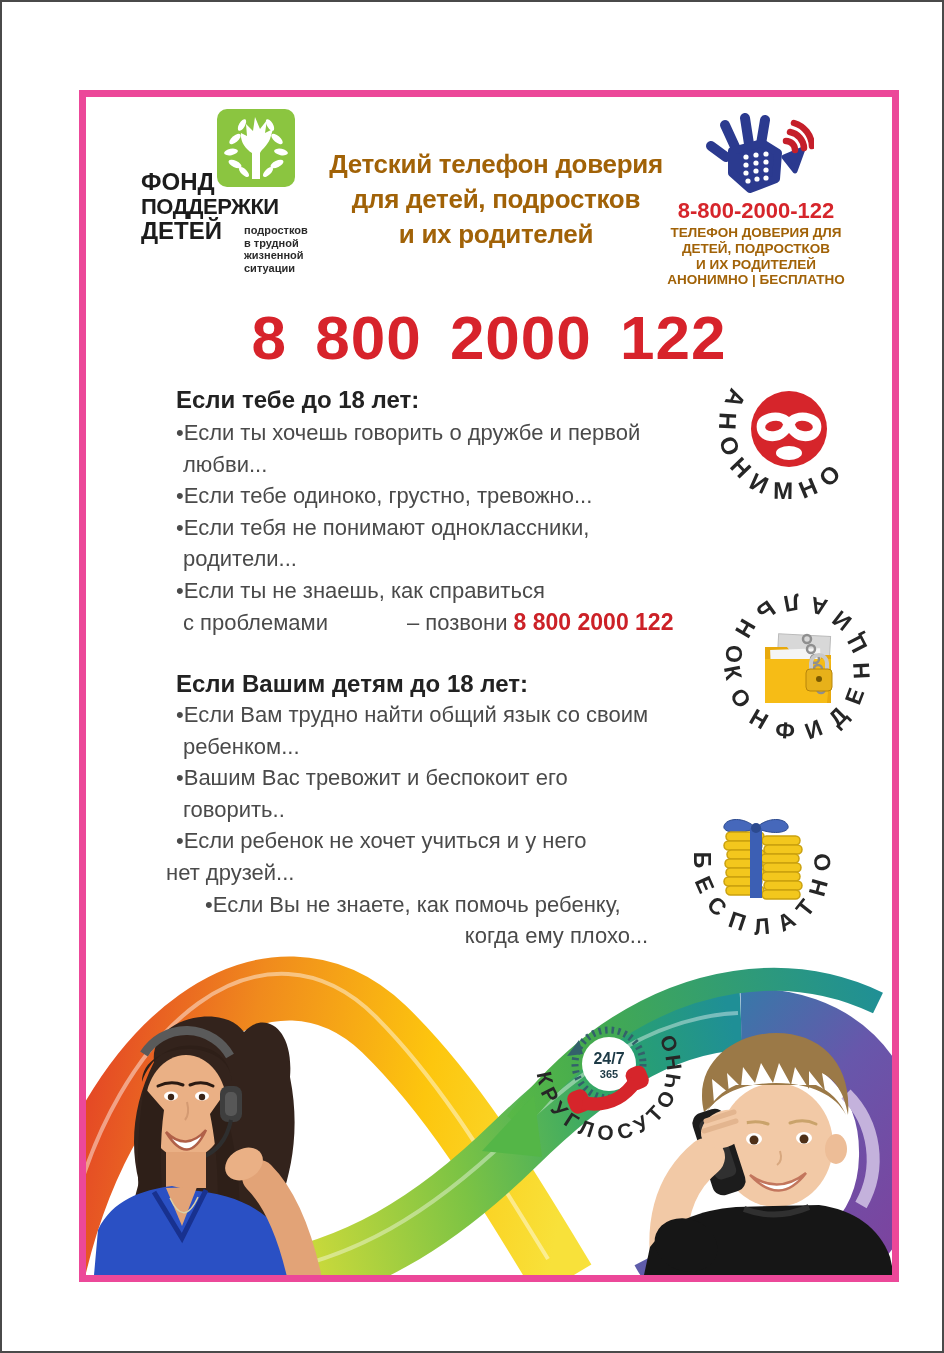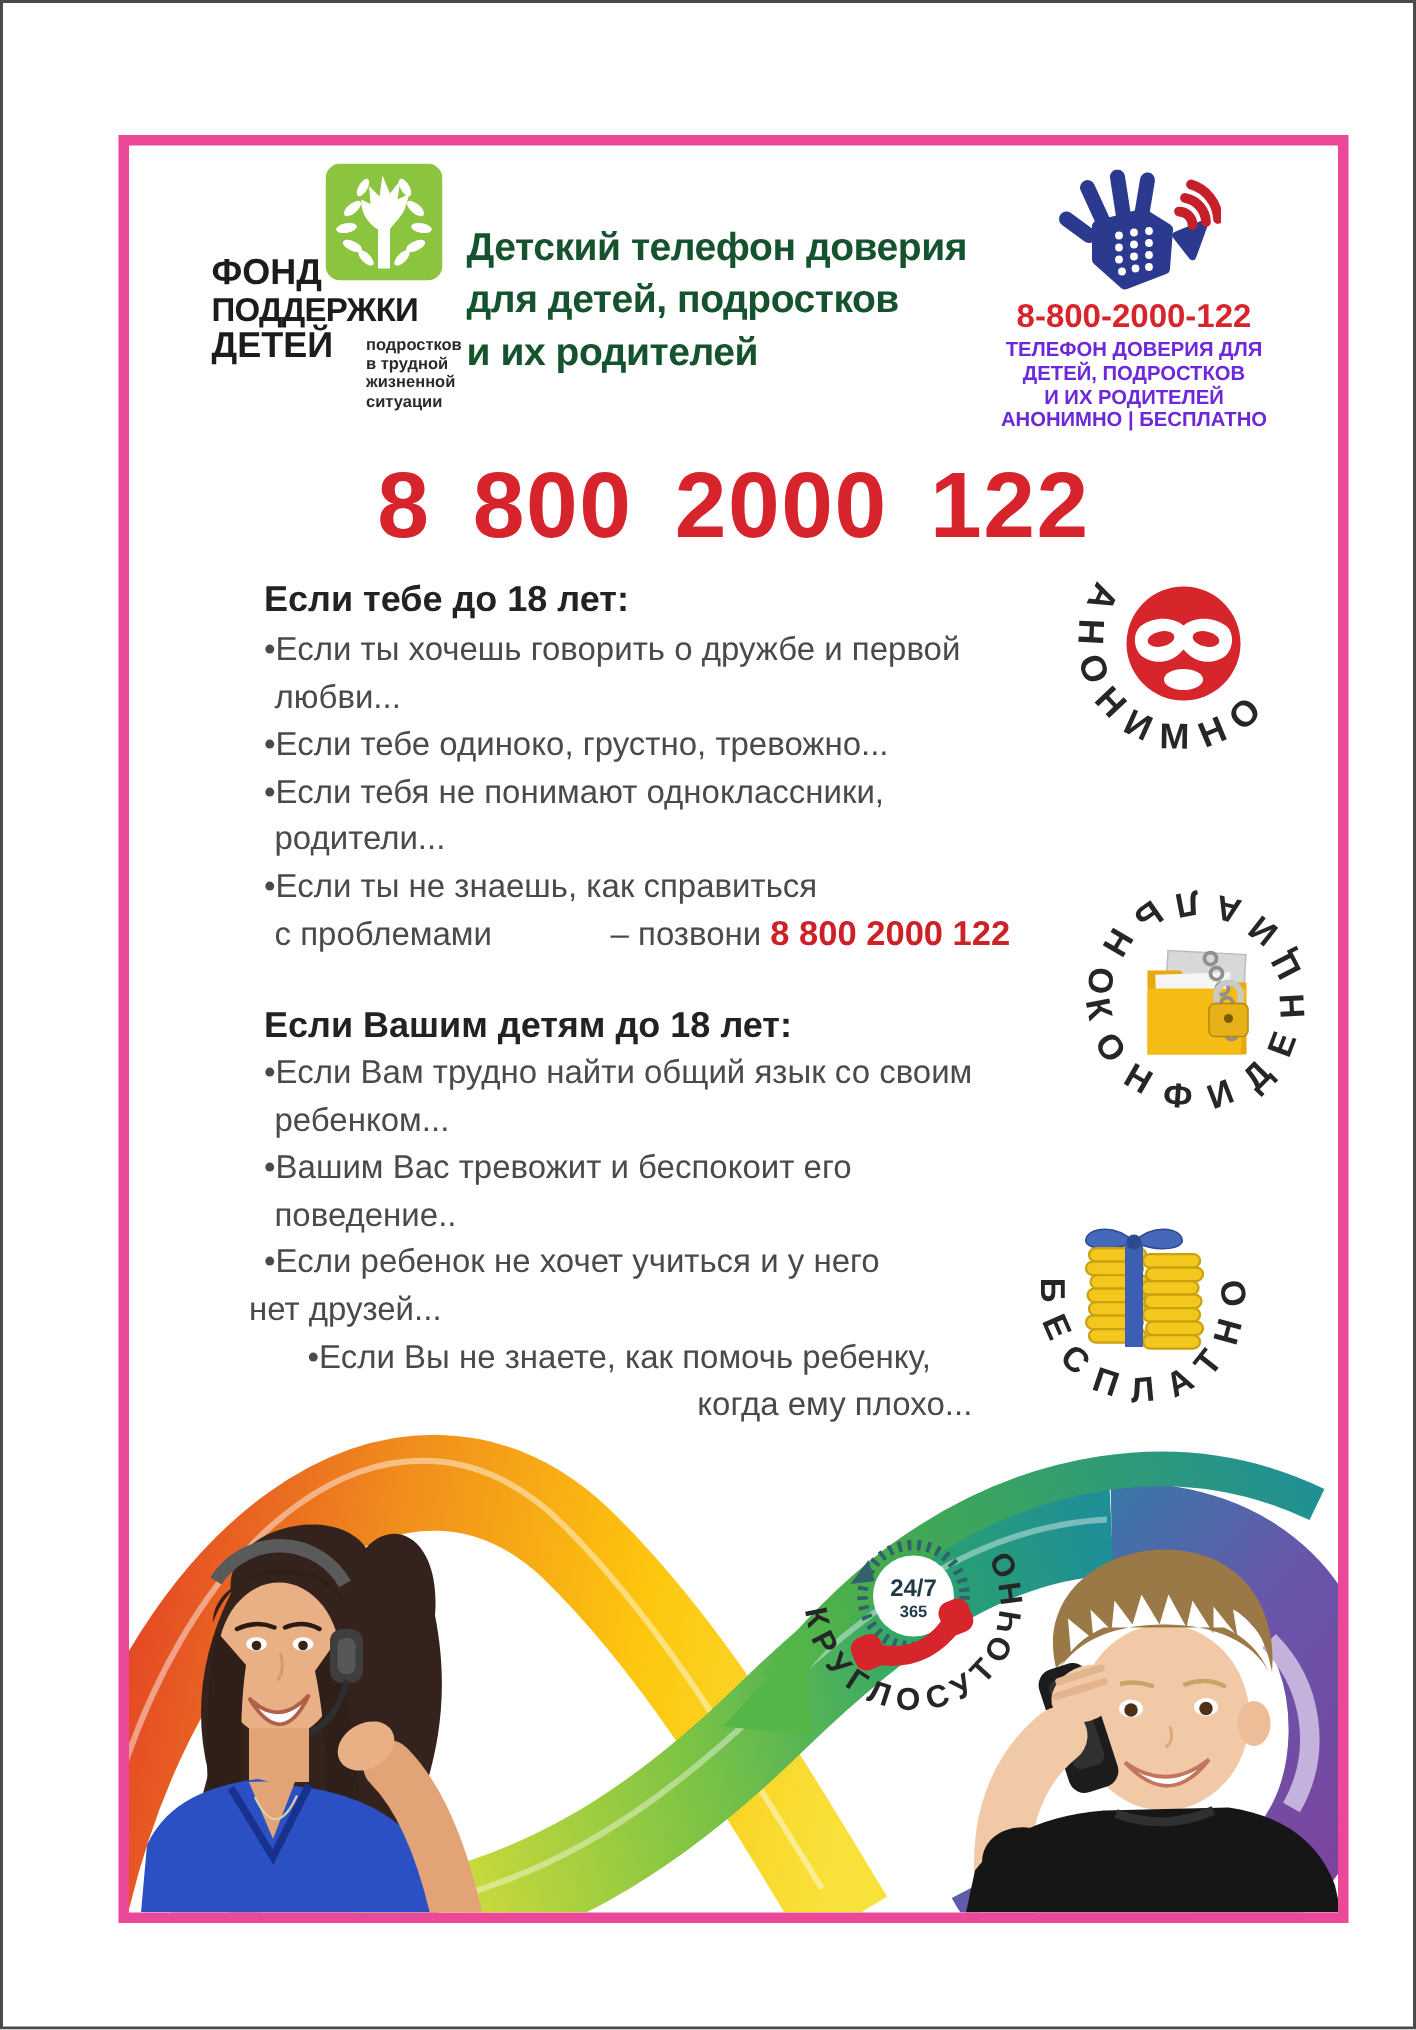--- a/index.html
+++ b/index.html
@@ -8,27 +8,27 @@
   .poster{position:absolute;left:77px;top:88px;width:806px;height:1178px;border:7px solid #ec4899;
           background:#fff;overflow:hidden;}
 
   
   .fund-line{position:absolute;left:55px;color:#1c1c1c;font-weight:700;line-height:1;}
   .fund-l1{top:73px;font-size:24px;}
   .fund-l2{top:99px;font-size:22px;letter-spacing:-0.5px;}
   .fund-l3{top:122px;font-size:24px;}
   .fund-sub{position:absolute;left:158px;top:127px;font-size:11px;font-weight:700;color:#2a2a2a;line-height:12.6px;}
   .tree-logo{position:absolute;left:131px;top:12px;}
-  .main-title{position:absolute;left:225px;top:50px;width:370px;
-              font-size:26px;font-weight:700;color:#14532d;line-height:35px;letter-spacing:-0.3px;}
+  .main-title{position:absolute;left:225px;top:50px;width:370px;text-align:center;
+              font-size:26px;font-weight:700;color:#a16207;line-height:35px;letter-spacing:-0.3px;}
   .hand-logo{position:absolute;left:612px;top:16px;}
   .phone-logo-number{position:absolute;left:565px;top:101px;width:210px;text-align:center;
                      font-size:22px;font-weight:700;color:#d6252b;}
   .phone-logo-caption{position:absolute;left:565px;top:128px;width:210px;text-align:center;
-                      font-size:13.5px;font-weight:700;color:#6d28d9;line-height:15.8px;}
+                      font-size:13.5px;font-weight:700;color:#a16207;line-height:15.8px;}
 
   .big-number{position:absolute;left:63px;top:205px;width:680px;text-align:center;
               font-size:62px;font-weight:700;color:#d7232b;letter-spacing:1px;word-spacing:10px;z-index:5;}
 
   .sec-heading{position:absolute;left:90px;font-size:24px;font-weight:700;color:#222;z-index:5;}
   .s1-heading{top:289px;}
   .s2-heading{top:573px;}
   .lines{position:absolute;left:90px;font-size:22px;color:#4a4a4a;line-height:31.6px;z-index:5;}
   .s1-lines{top:320px;}
   .s2-lines{top:602px;}
@@ -145,21 +145,21 @@
       <div class="cta1">
         <span>– позвони </span><span class="cta-num">8 800 2000 122</span>
       </div>
     </div>
 
     <div class="sec-heading s2-heading">Если  Вашим детям до 18 лет:</div>
     <div class="lines s2-lines">
       <div>•Если Вам трудно найти общий язык со своим</div>
       <div class="ind1">ребенком...</div>
       <div>•Вашим Вас тревожит и беспокоит его</div>
-      <div class="ind1">поведение..</div>
+      <div class="ind1">говорить..</div>
       <div>•Если ребенок не хочет учиться и у него</div>
       <div class="ind-neg">нет друзей...</div>
       <div class="ind2">•Если Вы не знаете, как помочь ребенку,</div>
       <div class="ind3">когда ему плохо...</div>
     </div>
 
     <svg class="ribbon" width="806" height="338" viewBox="0 0 806 338">
       <defs>
         <linearGradient id="g1" gradientUnits="userSpaceOnUse" x1="-30" y1="150" x2="480" y2="250">
           <stop offset="0" stop-color="#e23b27"></stop>

